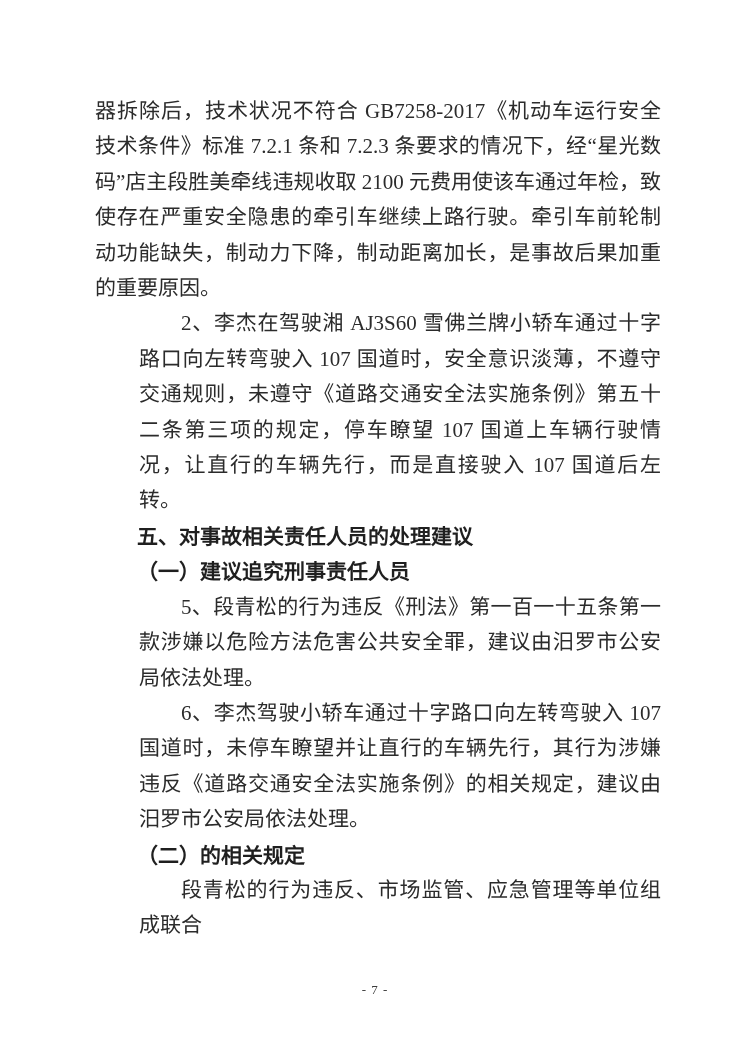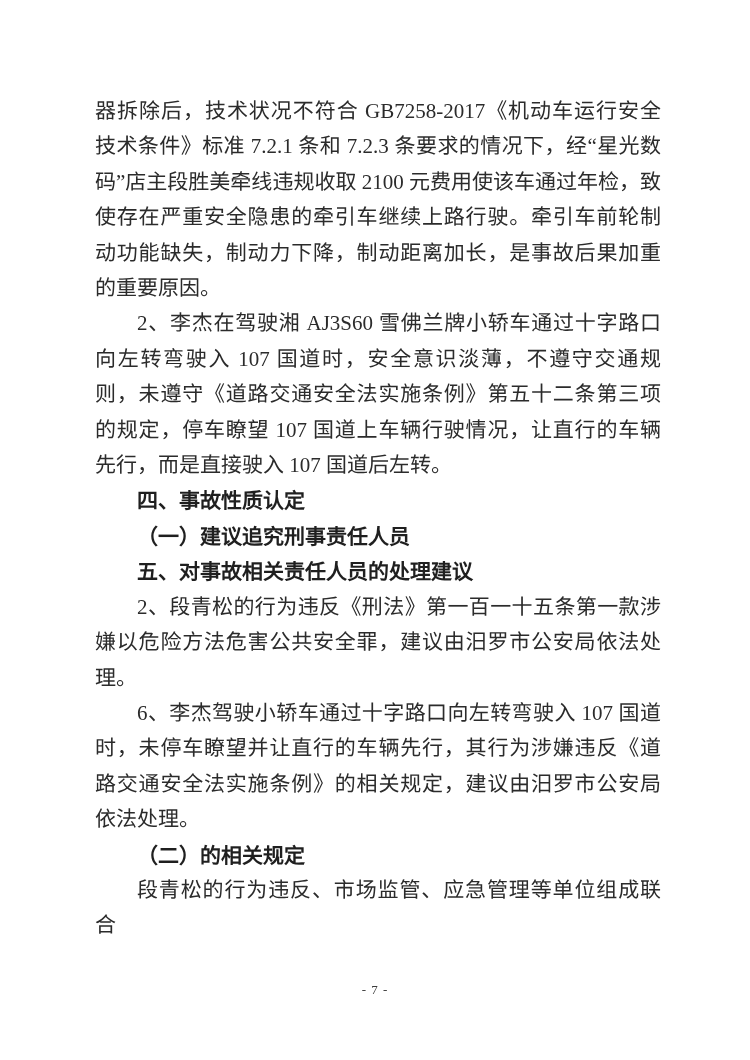--- a/index.html
+++ b/index.html
@@ -20,21 +20,21 @@
     width: 566px;
     font-size: 21px;
     line-height: 35.4px;
     text-align: justify;
   }
   .doc-para {
     margin: 0;
     text-align: justify;
     text-align-last: left;
   }
-  .para-indent { text-indent: 42px; }
+  .para-indent { text-indent: 42px; margin-left: 44px; }
   .doc-heading {
     margin: 0;
     font-size: 21px;
     line-height: 35.4px;
     font-weight: 700;
     text-indent: 42px;
     color: #1f1f1f;
     font-family: "Liberation Sans", "DejaVu Sans", sans-serif;
     text-align: left;
   }
@@ -50,22 +50,21 @@
     letter-spacing: 1px;
   }
 </style>
 </head>
 <body>
 
 <div class="page">
   <main class="doc-body" id="doc-body">
       <p class="doc-para">器拆除后，技术状况不符合 GB7258-2017《机动车运行安全技术条件》标准 7.2.1 条和 7.2.3 条要求的情况下，经“星光数码”店主段胜美牵线违规收取 2100 元费用使该车通过年检，致使存在严重安全隐患的牵引车继续上路行驶。牵引车前轮制动功能缺失，制动力下降，制动距离加长，是事故后果加重的重要原因。</p>
       <p class="doc-para para-indent">2、李杰在驾驶湘 AJ3S60 雪佛兰牌小轿车通过十字路口向左转弯驶入 107 国道时，安全意识淡薄，不遵守交通规则，未遵守《道路交通安全法实施条例》第五十二条第三项的规定，停车瞭望 107 国道上车辆行驶情况，让直行的车辆先行，而是直接驶入 107 国道后左转。</p>
-      <h3 class="doc-heading">四、事故性质认定</h3>
+      <h3 class="doc-heading">五、对事故相关责任人员的处理建议</h3>
       <h3 class="doc-heading">（一）建议追究刑事责任人员</h3>
-      <h3 class="doc-heading">五、对事故相关责任人员的处理建议</h3>
-      <p class="doc-para para-indent">2、段青松的行为违反《刑法》第一百一十五条第一款涉嫌以危险方法危害公共安全罪，建议由汨罗市公安局依法处理。</p>
+      <p class="doc-para para-indent">5、段青松的行为违反《刑法》第一百一十五条第一款涉嫌以危险方法危害公共安全罪，建议由汨罗市公安局依法处理。</p>
       <p class="doc-para para-indent">6、李杰驾驶小轿车通过十字路口向左转弯驶入 107 国道时，未停车瞭望并让直行的车辆先行，其行为涉嫌违反《道路交通安全法实施条例》的相关规定，建议由汨罗市公安局依法处理。</p>
       <h3 class="doc-heading">（二）的相关规定</h3>
       <p class="doc-para para-indent">段青松的行为违反、市场监管、应急管理等单位组成联合</p>
     </main>
   <footer class="page-number">- 7 -</footer>
 </div>
 
 </body></html>

